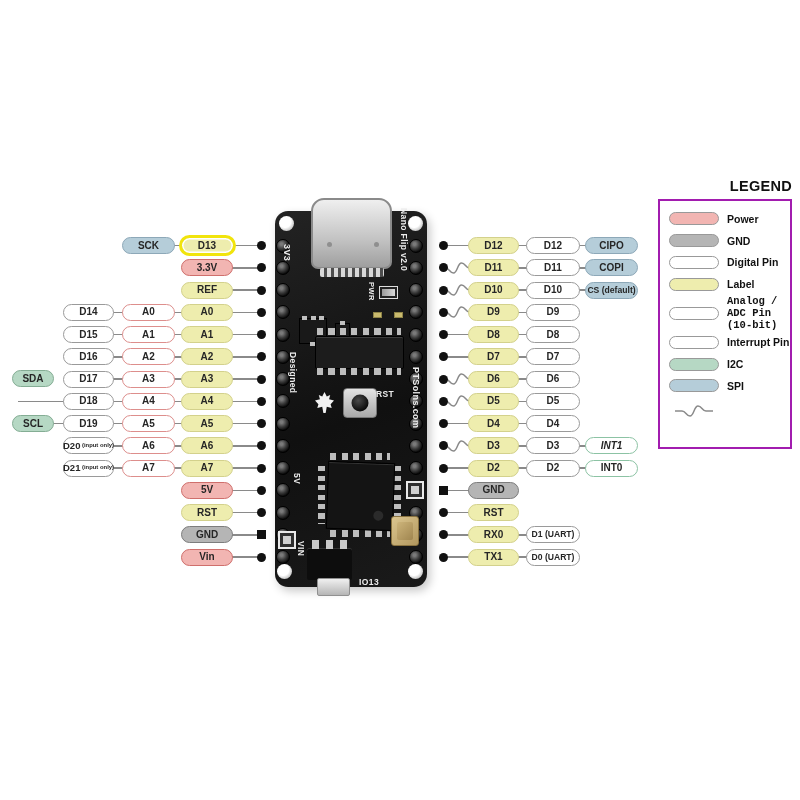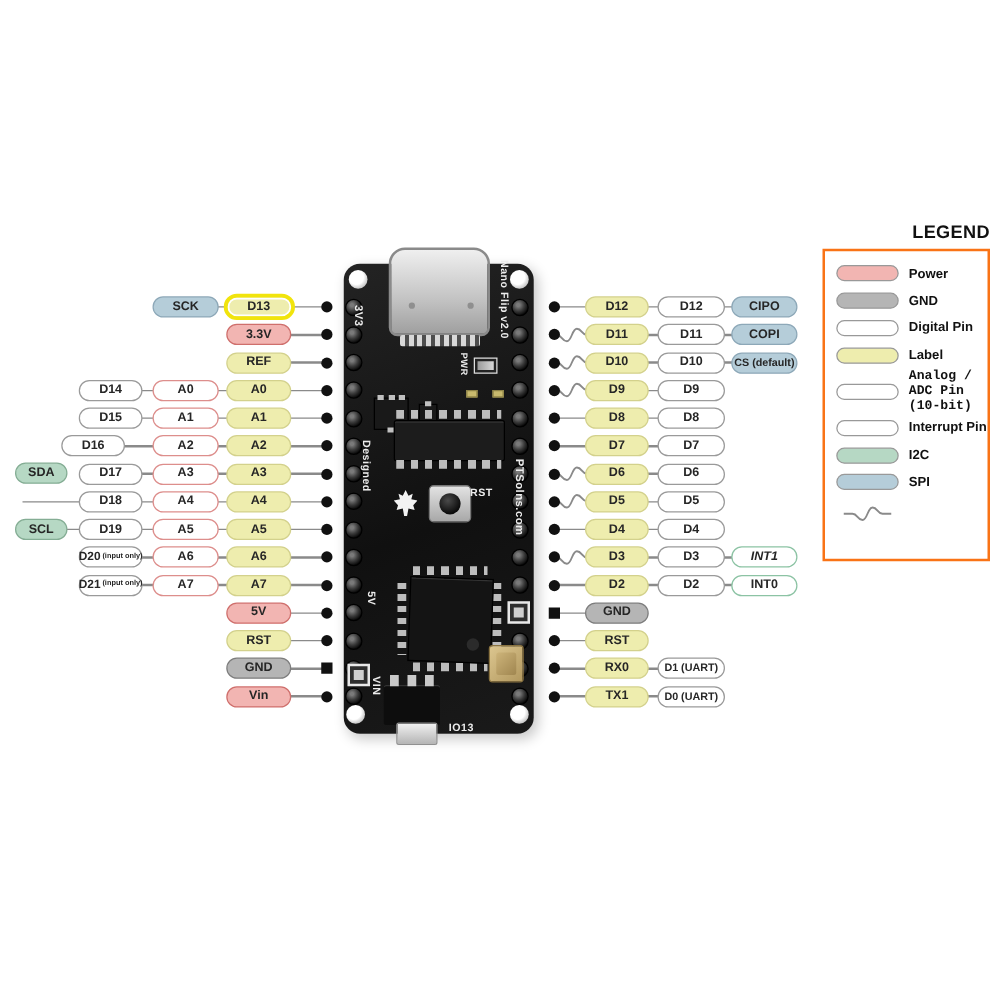--- a/index.html
+++ b/index.html
@@ -24,21 +24,21 @@
          box-shadow:inset 0 0 0 1.5px #fff;height:21px;border-radius:10.5px;}
   
   .wire{position:absolute;height:1.5px;background:var(--wire);z-index:1;}
   .dot{position:absolute;width:9px;height:9px;border-radius:50%;background:#111;z-index:2;}
   .sqr{position:absolute;width:9px;height:9px;background:#111;z-index:2;}
   .squig{position:absolute;z-index:2;}
   
   .legend-title{position:absolute;left:658px;top:178px;width:134px;text-align:right;
         font-size:14.5px;font-weight:bold;color:#111;letter-spacing:.3px;}
   .legend-box{position:absolute;left:658px;top:199px;width:134px;height:250px;
-        box-sizing:border-box;border:2px solid #f97316;background:#fff;
+        box-sizing:border-box;border:2px solid #a21caf;background:#fff;
         display:flex;flex-direction:column;padding-top:7px;}
   .legend-item{display:flex;align-items:center;min-height:21.8px;padding-left:9px;}
   .legend-item.two{min-height:28.5px;font-family:Liberation Mono, monospace;}
   .swatch{width:50px;height:13px;box-sizing:border-box;border:1.4px solid #999;
         border-radius:6.5px;flex:none;}
   .swatch.t-led{height:16px;background:#fff;border:3px solid var(--led-border);
         box-shadow:inset 0 0 0 1px #fff;border-radius:8px;}
   .swatch-pwm{width:50px;flex:none;display:flex;align-items:center;justify-content:center;}
   .legend-label{margin-left:8px;font-size:10.5px;font-weight:bold;color:#111;line-height:1.15;}
   
@@ -237,21 +237,21 @@
         <span>D15</span>
       </div>
       <div class="pill t-analog" style="top: 326px; left: 122px; width: 53px;">
         <span>A1</span>
       </div>
       <div class="pill t-label" style="top: 326px; left: 181px; width: 52px;">
         <span>A1</span>
       </div>
       <div class="wire" style="left: 69px; width: 189px; top: 356px;"></div>
       <div class="dot" style="left: 257px; top: 352.25px;"></div>
-      <div class="pill t-digital" style="top: 348.25px; left: 49px; width: 51px;">
+      <div class="pill t-digital" style="top: 348.25px; left: 63px; width: 51px;">
         <span>D16</span>
       </div>
       <div class="pill t-analog" style="top: 348.25px; left: 122px; width: 53px;">
         <span>A2</span>
       </div>
       <div class="pill t-label" style="top: 348.25px; left: 181px; width: 52px;">
         <span>A2</span>
       </div>
       <div class="wire" style="left: 69px; width: 189px; top: 378.25px;"></div>
       <div class="dot" style="left: 257px; top: 374.5px;"></div>

